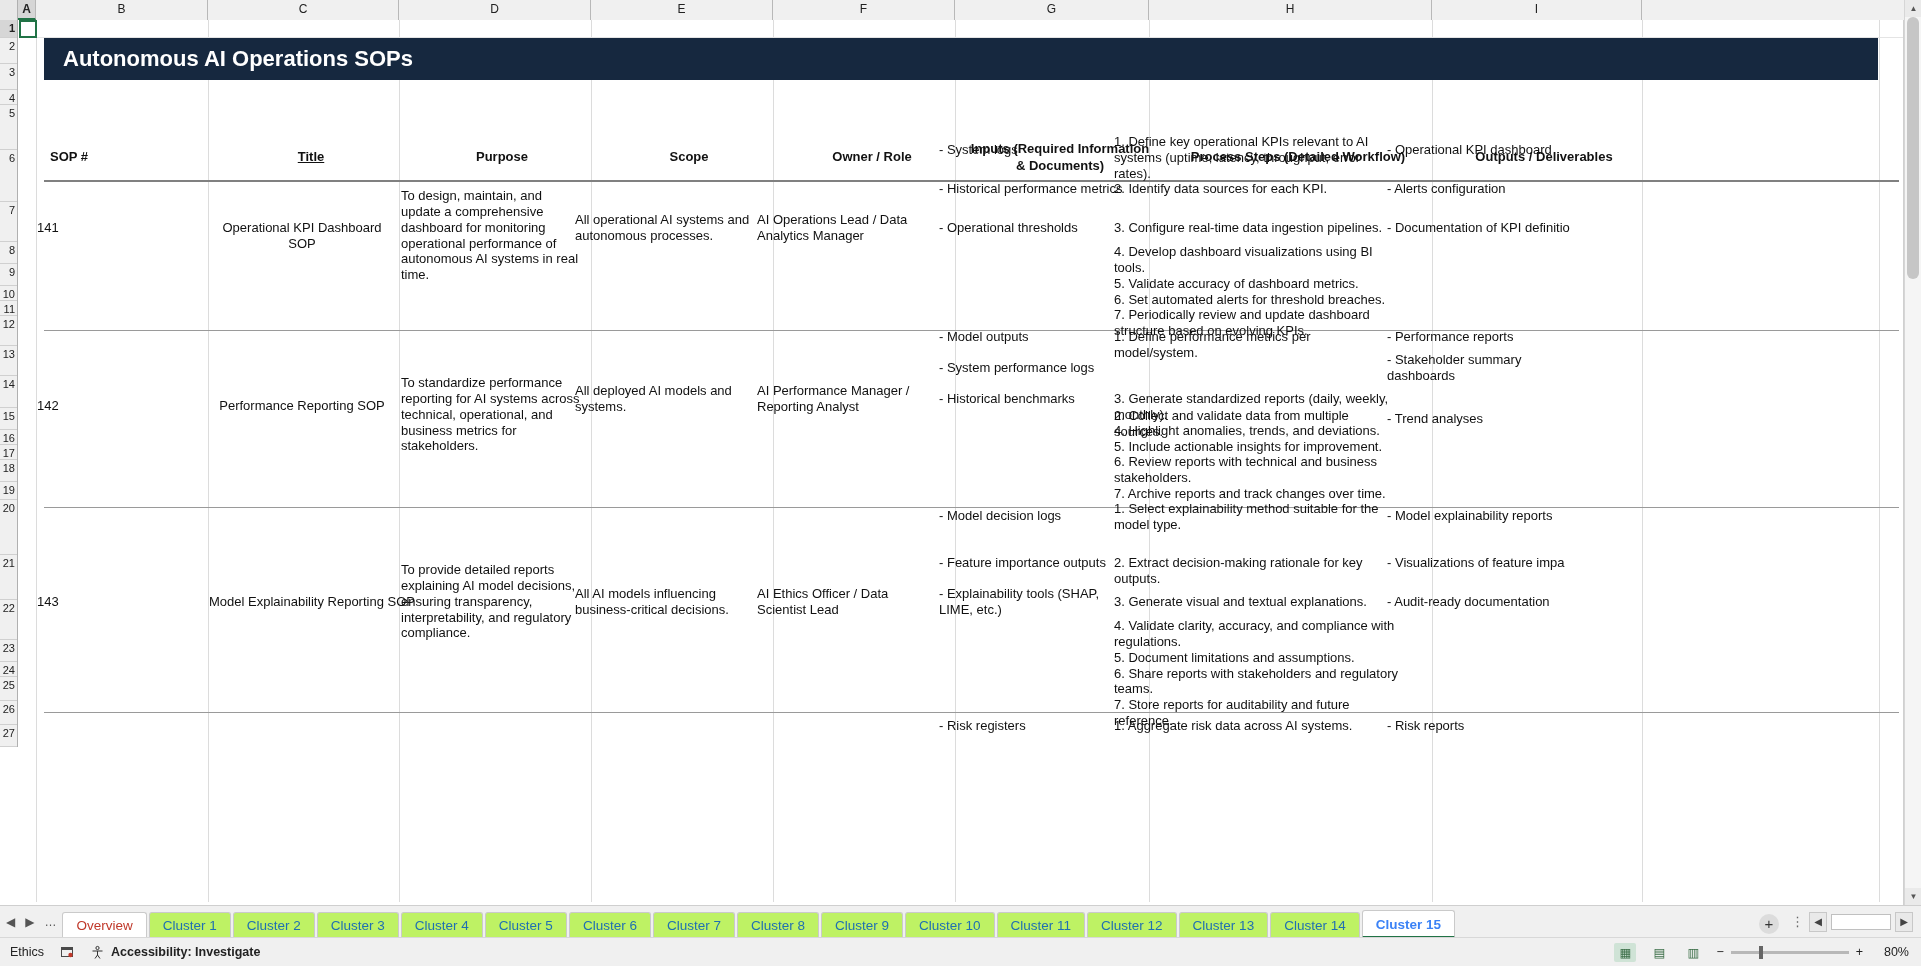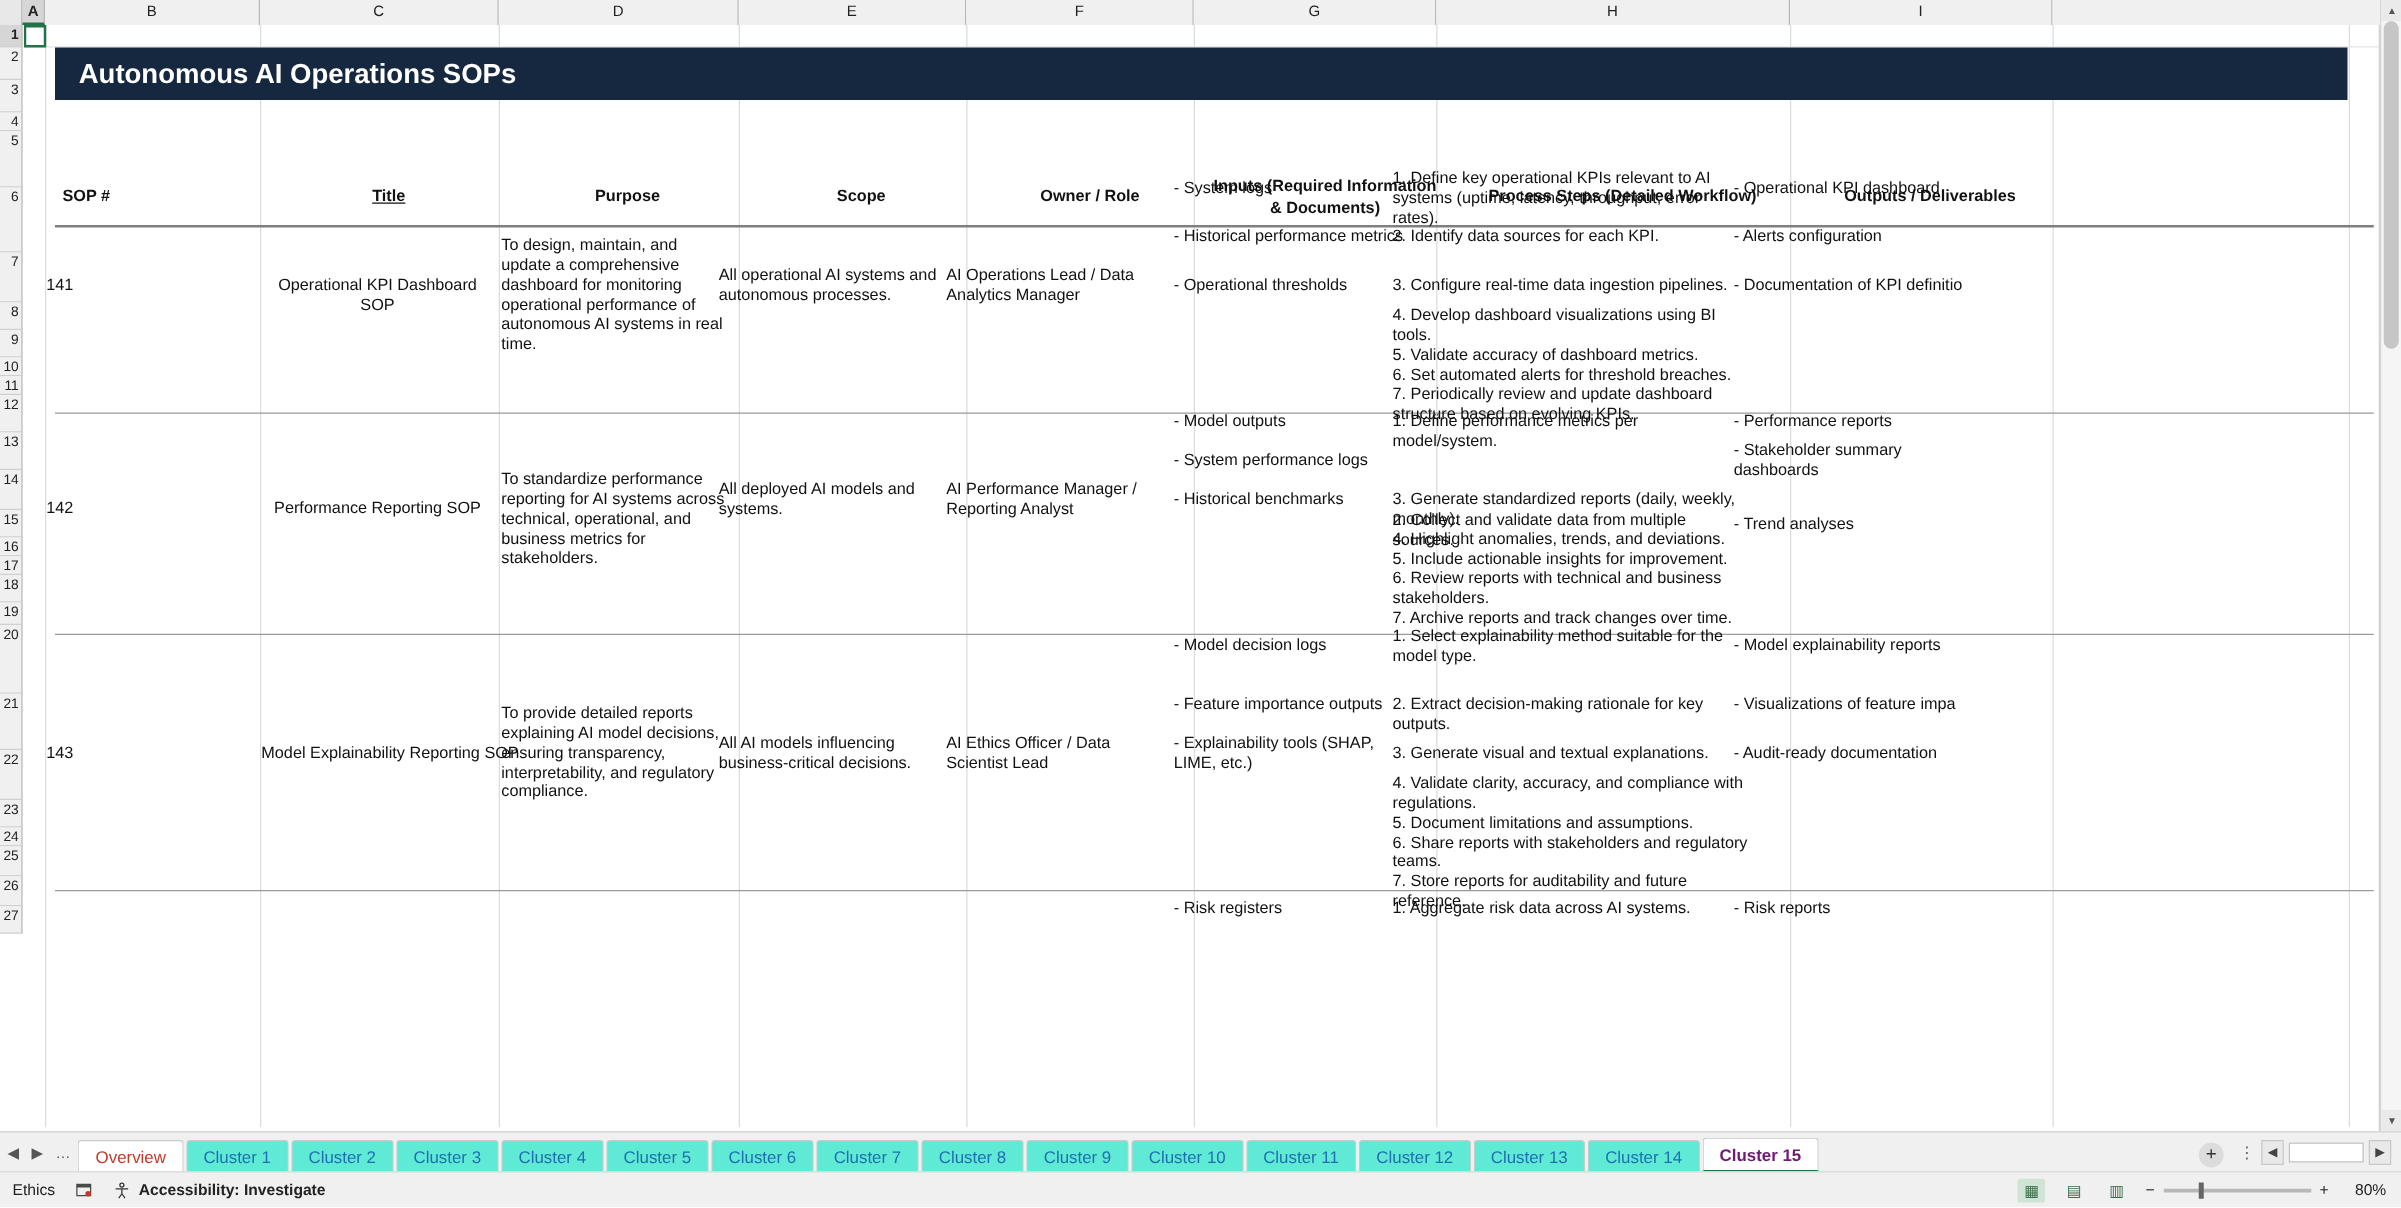--- a/index.html
+++ b/index.html
@@ -244,35 +244,35 @@
     flex: 1 1 auto;
     overflow: hidden;
     height: 32px;
   }
   .tab {
     height: 26px;
     line-height: 26px;
     padding: 0 13px;
     font-size: 13.5px;
     color: #1f6fb2;
-    background: #5eead4;
+    background: #bef264;
     border: 1px solid #cacaca;
     border-bottom: none;
     border-radius: 3px 3px 0 0;
     white-space: nowrap;
     margin-top: 5px;
     box-sizing: border-box;
   }
   .tab.overview {
     color: #c0392b;
     background: #ffffff;
   }
   .tab.active {
     background: #ffffff;
-    color: #701a75;
+    color: #3b82f6;
     font-weight: bold;
     border-bottom: 2px solid #217346;
     height: 28px;
     line-height: 27px;
     margin-top: 3px;
   }
   .tab-add {
     width: 28px;
     height: 26px;
     display: flex;

